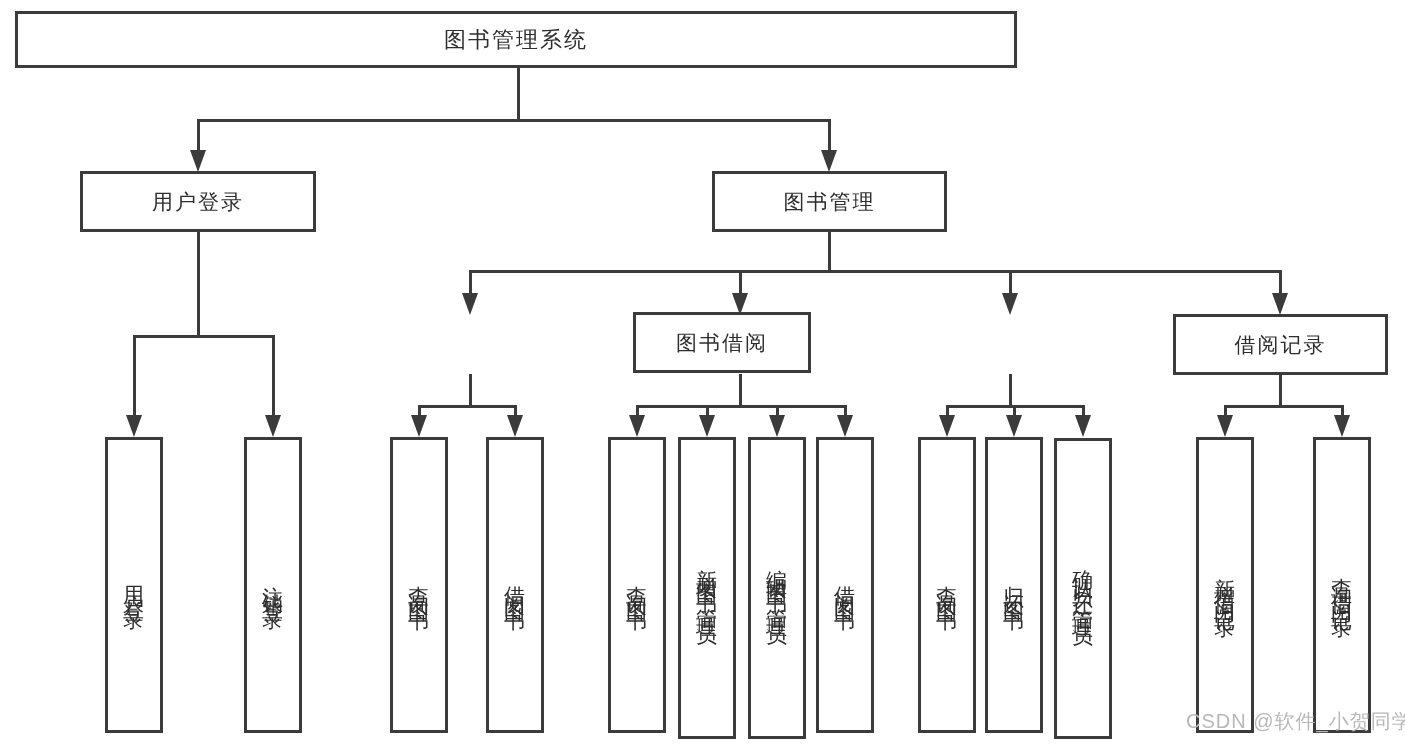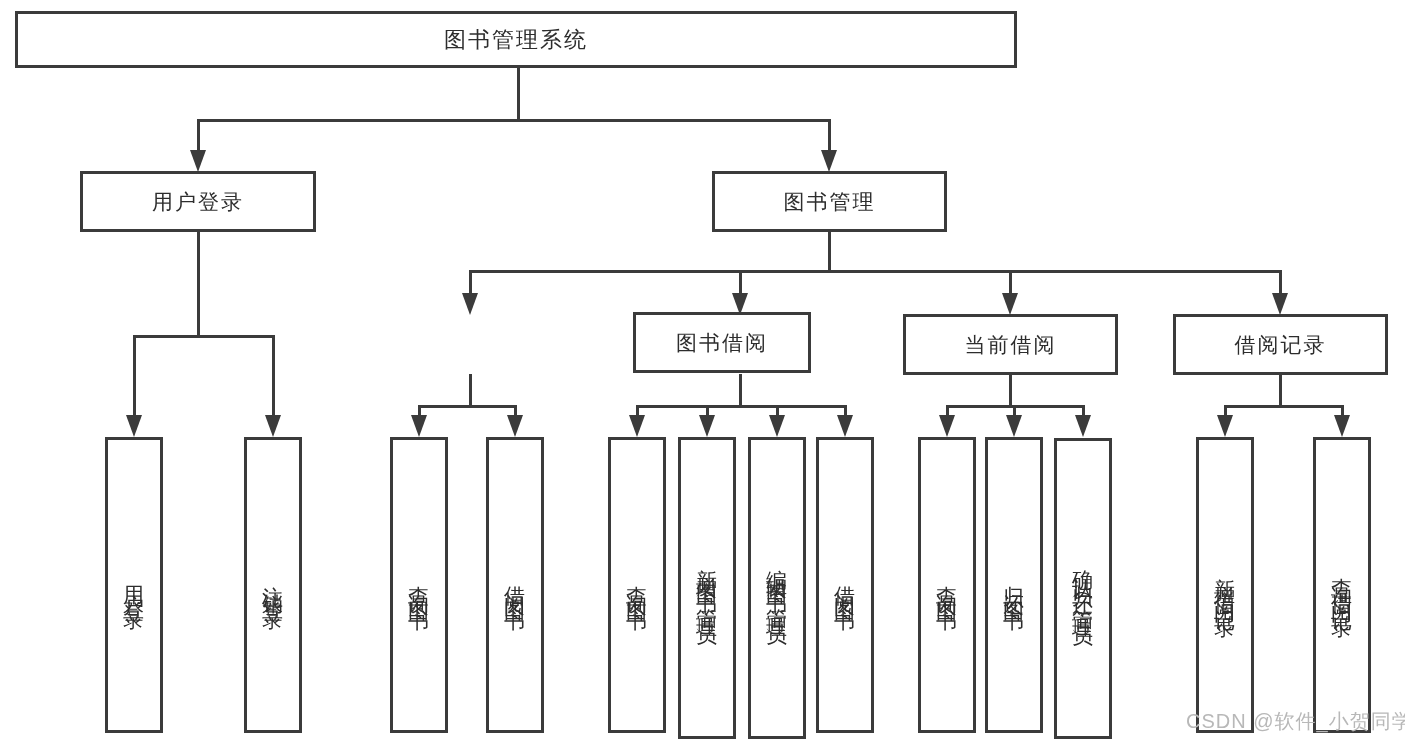--- a/index.html
+++ b/index.html
@@ -74,21 +74,20 @@
   <div class="line" style="left:469px;top:272px;width:3px;height:23px"></div>
   <div class="ah" style="left:462px;top:293px"></div>
   <div class="line" style="left:739px;top:272px;width:3px;height:23px"></div>
   <div class="ah" style="left:732px;top:293px"></div>
   <div class="line" style="left:1009px;top:272px;width:3px;height:23px"></div>
   <div class="ah" style="left:1002px;top:293px"></div>
   <div class="line" style="left:1279px;top:272px;width:3px;height:23px"></div>
   <div class="ah" style="left:1272px;top:293px"></div>
 
   <div class="box h" style="left:633px;top:312px;width:178px;height:61px">图书借阅</div>
-  <div class="box h" style="left:903px;top:314px;width:215px;height:61px">当前借阅</div>
   <div class="box h" style="left:1173px;top:314px;width:215px;height:61px">借阅记录</div>
 
   <div class="line" style="left:469px;top:374px;width:3px;height:32px"></div>
   <div class="line" style="left:418px;top:405px;width:99px;height:3px"></div>
   <div class="line" style="left:418px;top:405px;width:3px;height:11px"></div>
   <div class="ah" style="left:411px;top:415px"></div>
   <div class="line" style="left:514px;top:405px;width:3px;height:11px"></div>
   <div class="ah" style="left:507px;top:415px"></div>
 
   <div class="line" style="left:739px;top:374px;width:3px;height:32px"></div>

